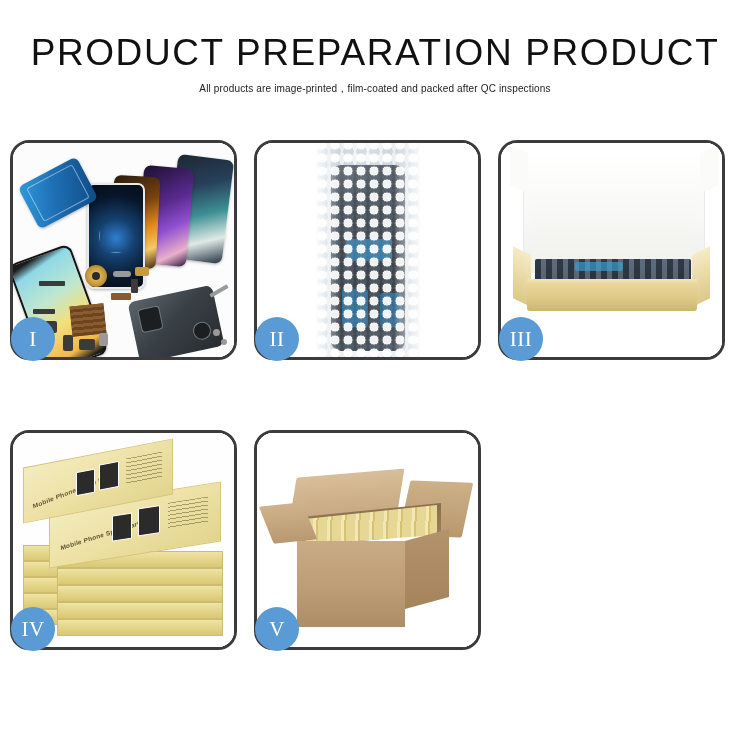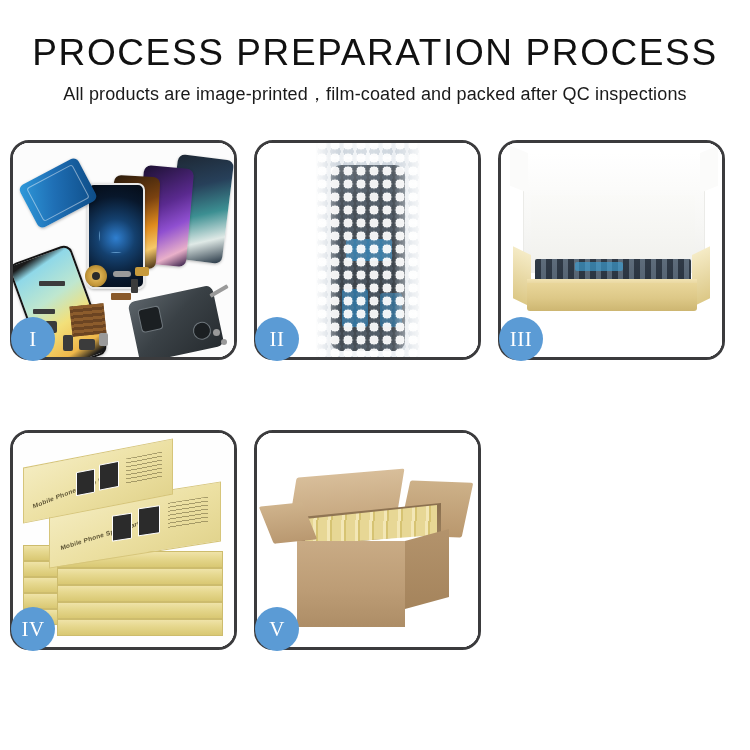--- a/index.html
+++ b/index.html
@@ -33,21 +33,21 @@
     font-size: 37px;
     font-weight: 400;
     letter-spacing: 1.6px;
     color: #111111;
     line-height: 1.05;
     margin: 0;
     white-space: nowrap;
   }
   .page-subtitle {
     font-family: "Liberation Sans", sans-serif;
-    font-size: 18px;
+    font-size: 10px;
     font-weight: 400;
     letter-spacing: 0.15px;
     color: #1a1a1a;
     margin: 9px 0 0 0;
     white-space: nowrap;
   }
 
   
   .panel-grid {
     position: absolute;
@@ -414,21 +414,21 @@
     position:absolute; left:24px; bottom:14px; width:170px; height:12px;
     background: radial-gradient(ellipse at center, rgba(0,0,0,.13) 0%, rgba(0,0,0,0) 70%);
   }
 </style>
 </head>
 <body>
 
 <div class="page">
 
   <div class="header">
-    <h1 class="page-title">PROCESS PREPARATION PROCESS</h1>
+    <h1 class="page-title">PRODUCT PREPARATION PRODUCT</h1>
     <p class="page-subtitle">All products are image-printed，film-coated and packed after QC inspections</p>
   </div>
 
   <div class="panel-grid">
 
     <div class="panel">
       <div class="panel-inner">
         <div class="scene-parts">
           <div class="ph ph-a"></div>
           <div class="ph ph-b"></div>

